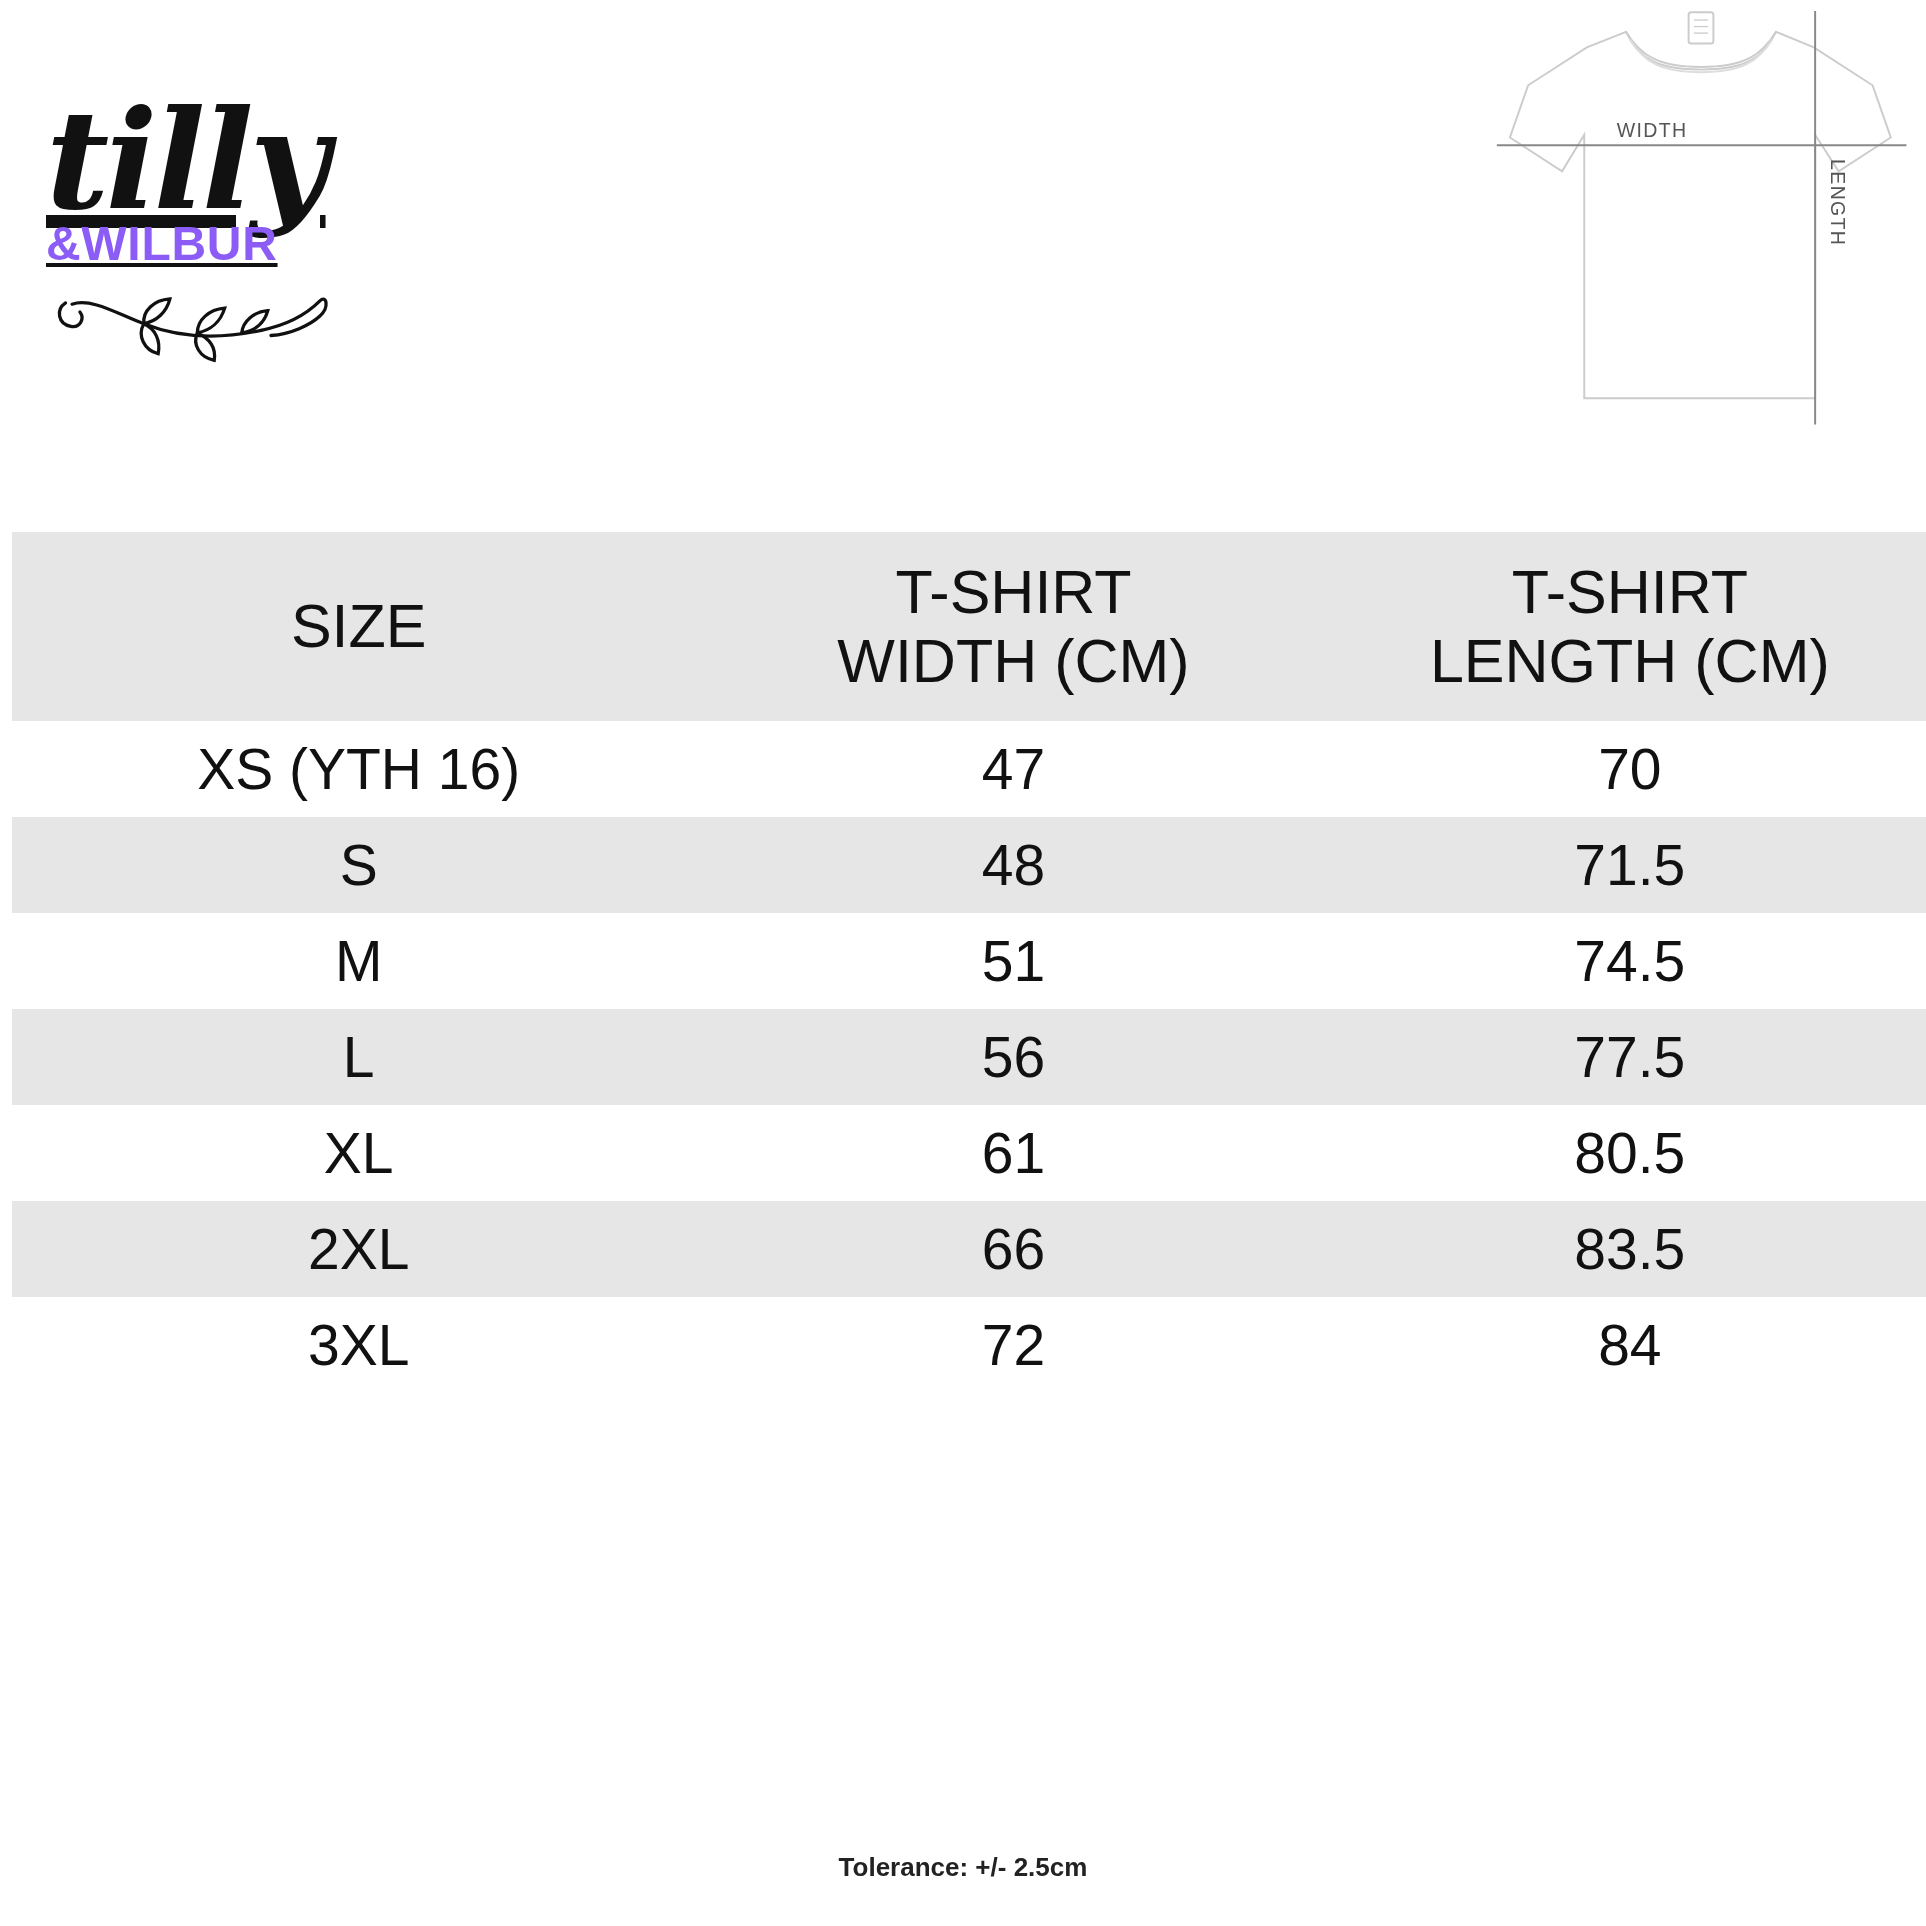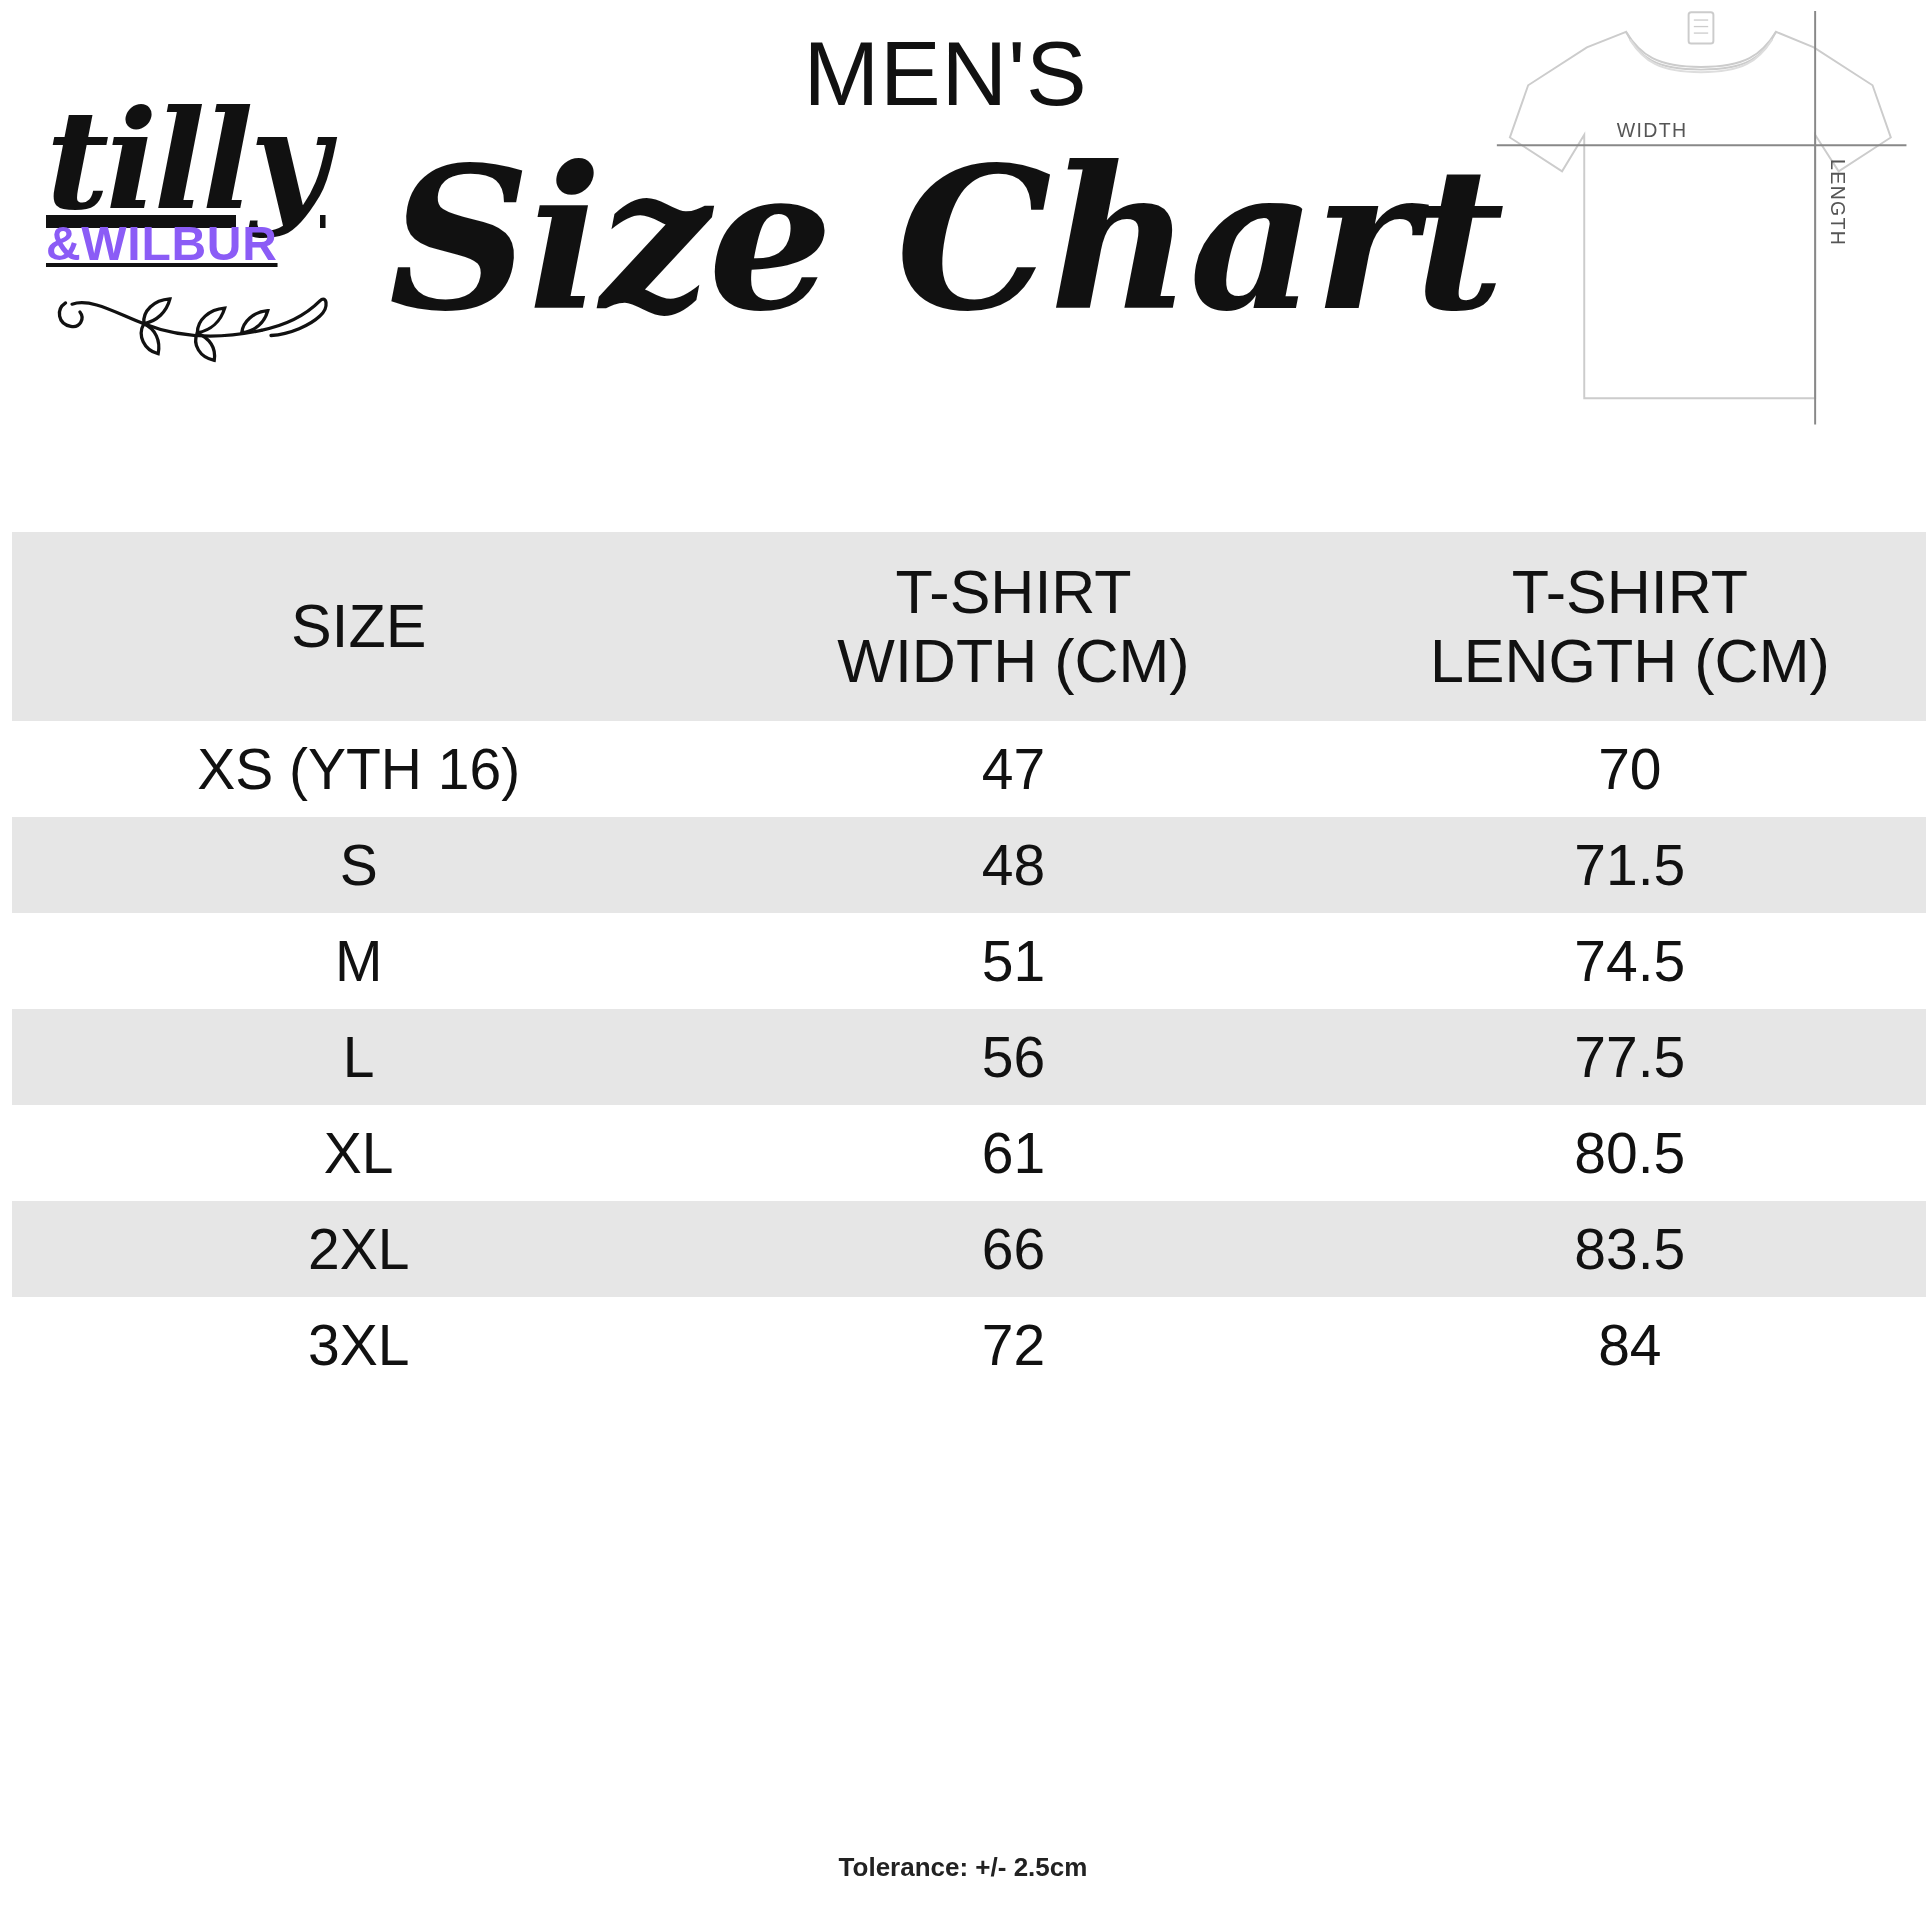--- a/index.html
+++ b/index.html
@@ -155,24 +155,20 @@
           <path d="M150 70 C148 50 165 34 190 32 C185 52 170 66 150 70 Z"></path>
           <path d="M150 70 C140 88 150 110 172 116 C176 96 168 78 150 70 Z"></path>
           <path d="M232 84 C232 64 250 48 274 46 C268 66 253 80 232 84 Z"></path>
           <path d="M232 84 C224 102 236 122 258 126 C261 106 250 92 232 84 Z"></path>
           <path d="M300 84 C302 66 318 52 340 50 C335 68 321 81 300 84 Z"></path>
         </g>
       </svg>
     </div>
   </div>
 
-  <div class="title-block">
-    <div class="title-mens">MEN'S</div>
-    <div class="title-script">Size Chart</div>
-  </div>
 
   <div class="tshirt-figure">
     <svg width="424" height="437" viewBox="0 0 650 670" xmlns="http://www.w3.org/2000/svg">
 
       <path d="M210 38 L150 62 L60 120 L32 200 L112 252 L146 196 L146 600 L500 600 L500 196 L536 252 L616 200 L588 120 L498 62 L440 38
                C420 78 395 96 325 96 C255 96 230 78 210 38 Z" fill="#ffffff" stroke="#cccccc" stroke-width="3"></path>
 
       <path d="M210 38 C232 74 258 92 325 92 C392 92 418 74 440 38" fill="none" stroke="#cccccc" stroke-width="3"></path>
       <path d="M216 50 C238 84 262 100 325 100 C388 100 412 84 434 50" fill="none" stroke="#dddddd" stroke-width="3"></path>
 

